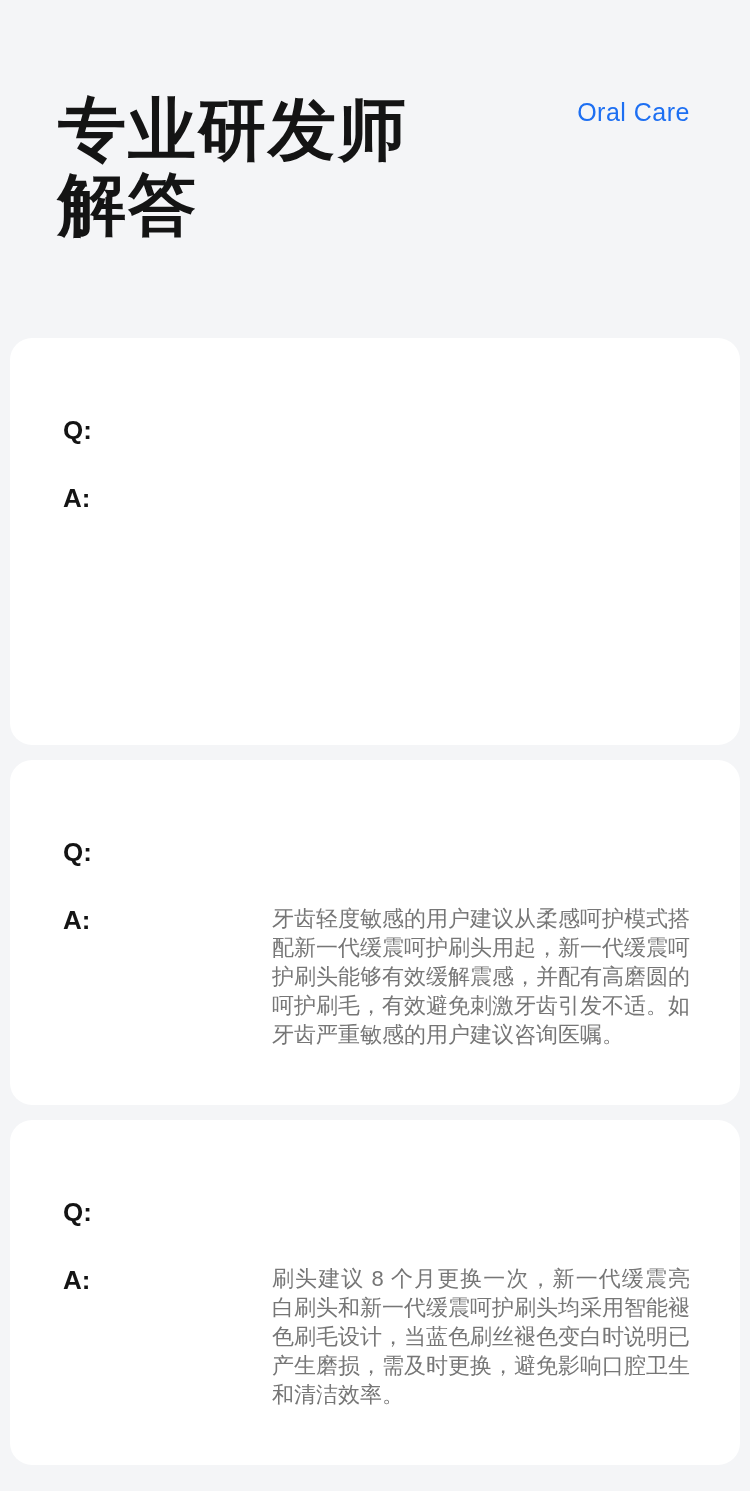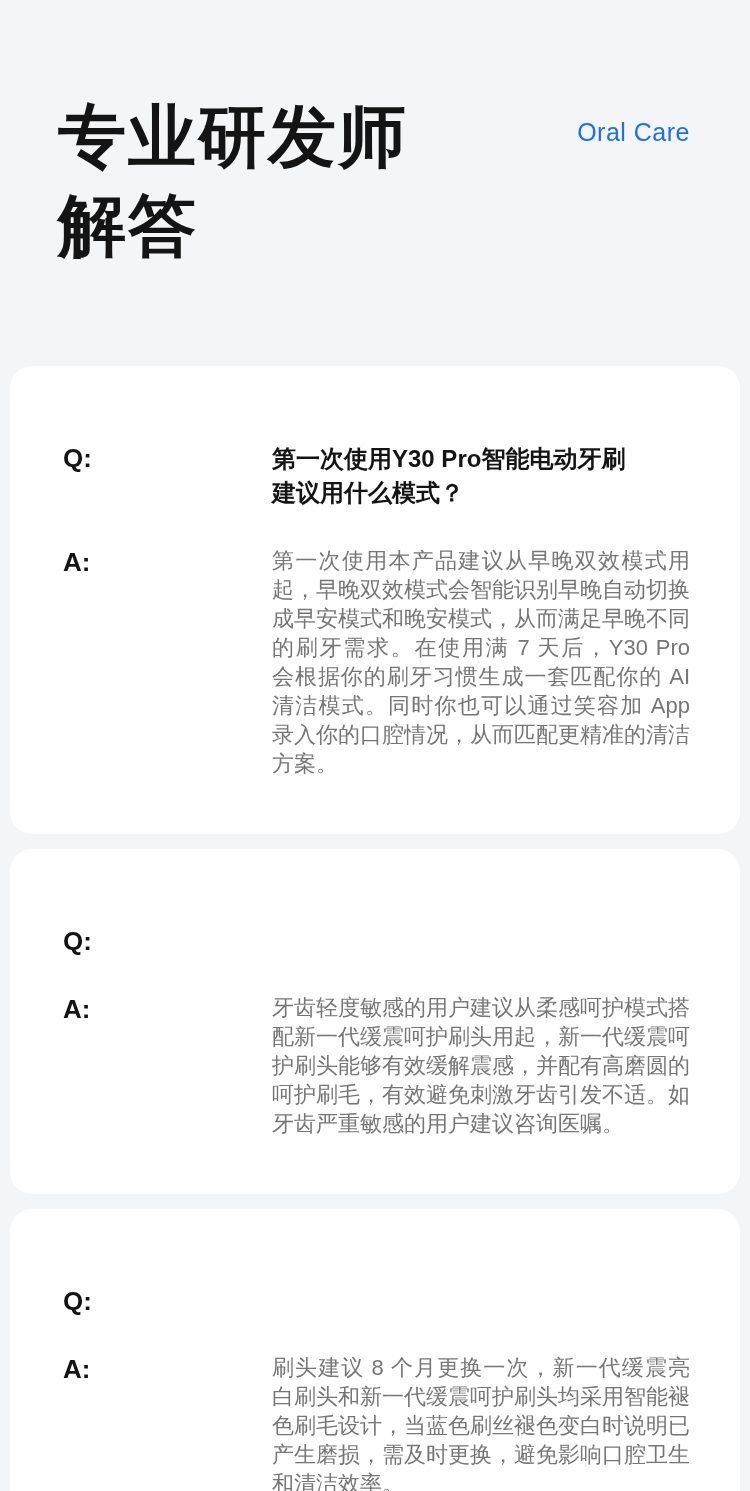--- a/index.html
+++ b/index.html
@@ -13,28 +13,28 @@
   }
   .header {
     display: flex;
     justify-content: space-between;
     align-items: flex-start;
     padding: 92px 60px 0 58px;
   }
   .page-title {
     margin: 0;
     font-size: 68px;
-    line-height: 89px;
+    line-height: 75px;
     font-weight: 900;
     color: #141414;
     letter-spacing: 2px;
     white-space: pre-line;
   }
   .brand {
-    margin-top: 26px;
+    margin-top: 6px;
     font-size: 25px;
     font-weight: 500;
     color: #1d6ff2;
     letter-spacing: 0.5px;
   }
   .cards {
     margin-top: 96px;
     padding: 0 10px;
     display: flex;
     flex-direction: column;
@@ -82,26 +82,23 @@
   <h1 class="page-title">专业研发师
 解答</h1>
   <div class="brand">Oral Care</div>
 </div>
 
 <div class="cards">
 
   <div class="card c1">
     <div class="row q-row">
       <div class="qa-label">Q:</div>
-      <div class="q-text">第一次使用Y30 Pro智能电动牙刷
-建议用什么模式？</div>
     </div>
     <div class="row a-row">
       <div class="qa-label">A:</div>
-      <div class="a-text">第一次使用本产品建议从早晚双效模式用起，早晚双效模式会智能识别早晚自动切换成早安模式和晚安模式，从而满足早晚不同的刷牙需求。在使用满 7 天后，Y30 Pro 会根据你的刷牙习惯生成一套匹配你的 AI 清洁模式。同时你也可以通过笑容加 App 录入你的口腔情况，从而匹配更精准的清洁方案。</div>
     </div>
   </div>
 
   <div class="card c2">
     <div class="row q-row">
       <div class="qa-label">Q:</div>
     </div>
     <div class="row a-row">
       <div class="qa-label">A:</div>
       <div class="a-text">牙齿轻度敏感的用户建议从柔感呵护模式搭配新一代缓震呵护刷头用起，新一代缓震呵护刷头能够有效缓解震感，并配有高磨圆的呵护刷毛，有效避免刺激牙齿引发不适。如牙齿严重敏感的用户建议咨询医嘱。</div>

